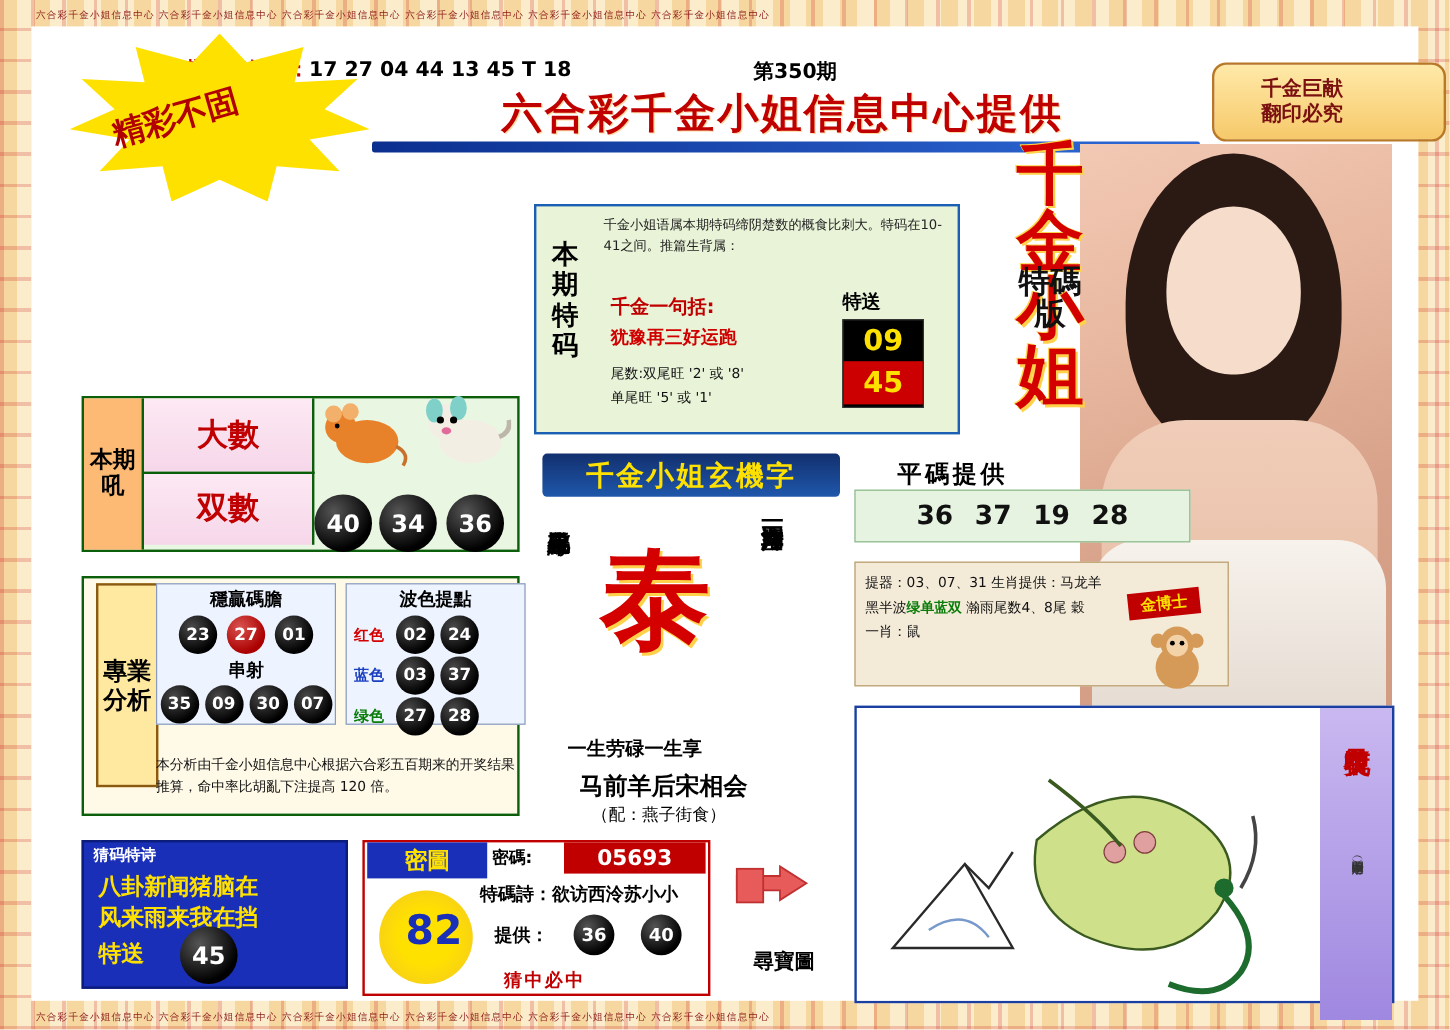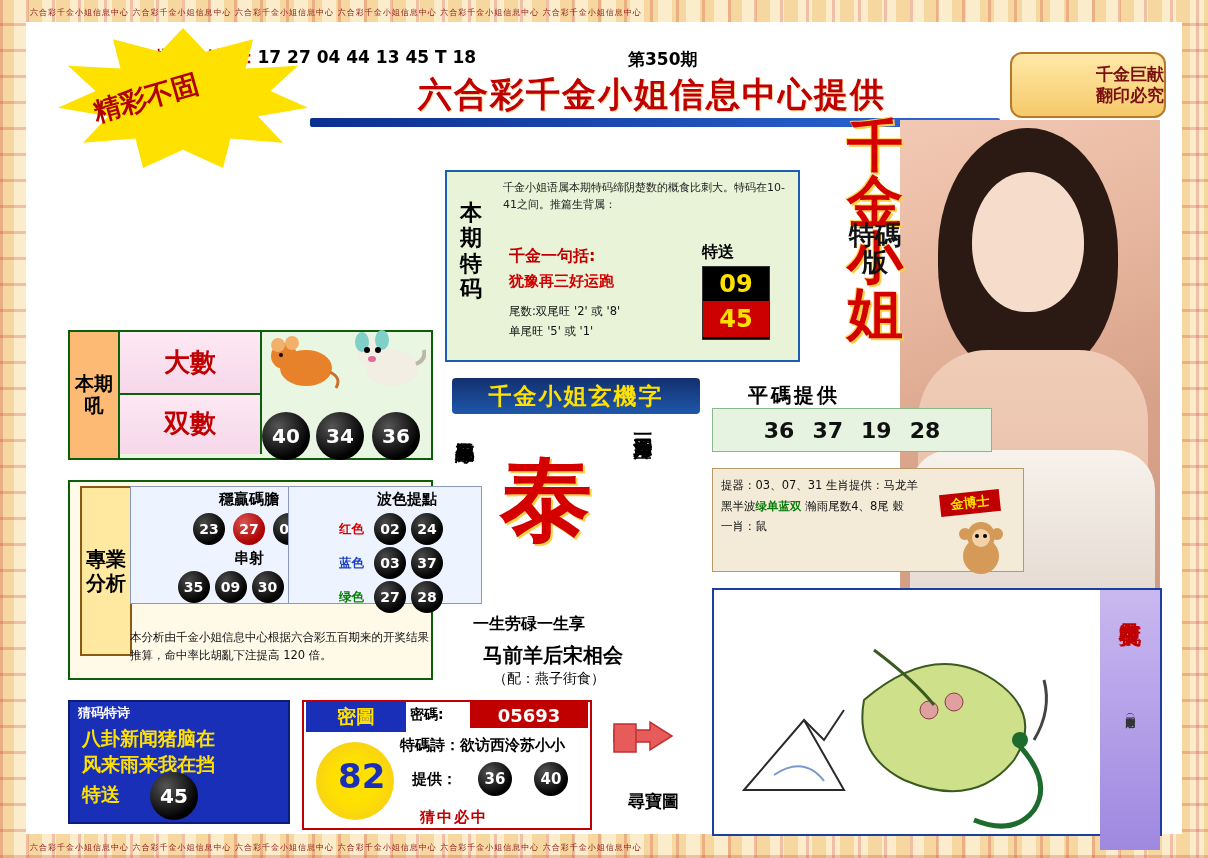--- a/index.html
+++ b/index.html
@@ -50,22 +50,22 @@
   }
   .title-underline{
     position:absolute;left:310px;top:118px;width:690px;height:9px;
     background:linear-gradient(90deg,#0b2f8f,#2f6ad8);
     border-radius:2px;
   }
   .stamp{
     position:absolute;left:1010px;top:52px;width:152px;height:62px;
     background:linear-gradient(180deg,#ffe9a8,#f6c96a);
     border:2px solid #b87828;border-radius:12px;
-    display:flex;flex-direction:column;align-items:flex-end;justify-content:center;
-    color:#7a1010;font-weight:bold;font-size:17px;line-height:1.25;
+    display:flex;flex-direction:column;align-items:flex-start;justify-content:center;
+    color:#7a1010;font-weight:bold;font-size:17px;line-height:1.25;padding-left:39px;
   }
 
   
   .starburst{
     position:absolute;left:58px;top:28px;width:250px;height:140px;
   }
   .starburst .star{
     position:absolute;inset:0;
     background:#ffe100;
     clip-path:polygon(50% 0%,59% 17%,78% 8%,75% 29%,96% 27%,85% 45%,100% 57%,80% 63%,90% 82%,69% 79%,66% 100%,50% 87%,34% 100%,31% 79%,10% 82%,20% 63%,0% 57%,15% 45%,4% 27%,25% 29%,22% 8%,41% 17%);
@@ -181,21 +181,21 @@
   .zhuanye-box{
     left:68px;top:480px;width:365px;height:200px;border:2px solid #0b5f0b;background:#fff9e8;
   }
   .zy-left{
     position:absolute;left:80px;top:486px;width:48px;height:166px;
     background:#ffe9a0;border:2px solid #8a5a12;
     display:flex;align-items:center;justify-content:center;
   }
   .zy-left span{font-size:20px;font-weight:bold;color:#000;line-height:1.2;text-align:center;}
   .zy-sub{
-    position:absolute;width:148px;height:116px;background:#eef4ff;border:1px solid #8899bb;padding-left:44px;
+    position:absolute;width:148px;height:116px;background:#eef4ff;border:1px solid #8899bb;
   }
   .zy-sub .hd{
     text-align:center;font-size:15px;font-weight:bold;color:#000;padding:3px 0 2px;
   }
   .mini-ball{
     width:32px;height:32px;border-radius:50%;
     background:radial-gradient(circle at 34% 30%,#4a4a4a,#000 70%);
     color:#fff;font-size:14px;font-weight:bold;
     display:flex;align-items:center;justify-content:center;
   }

